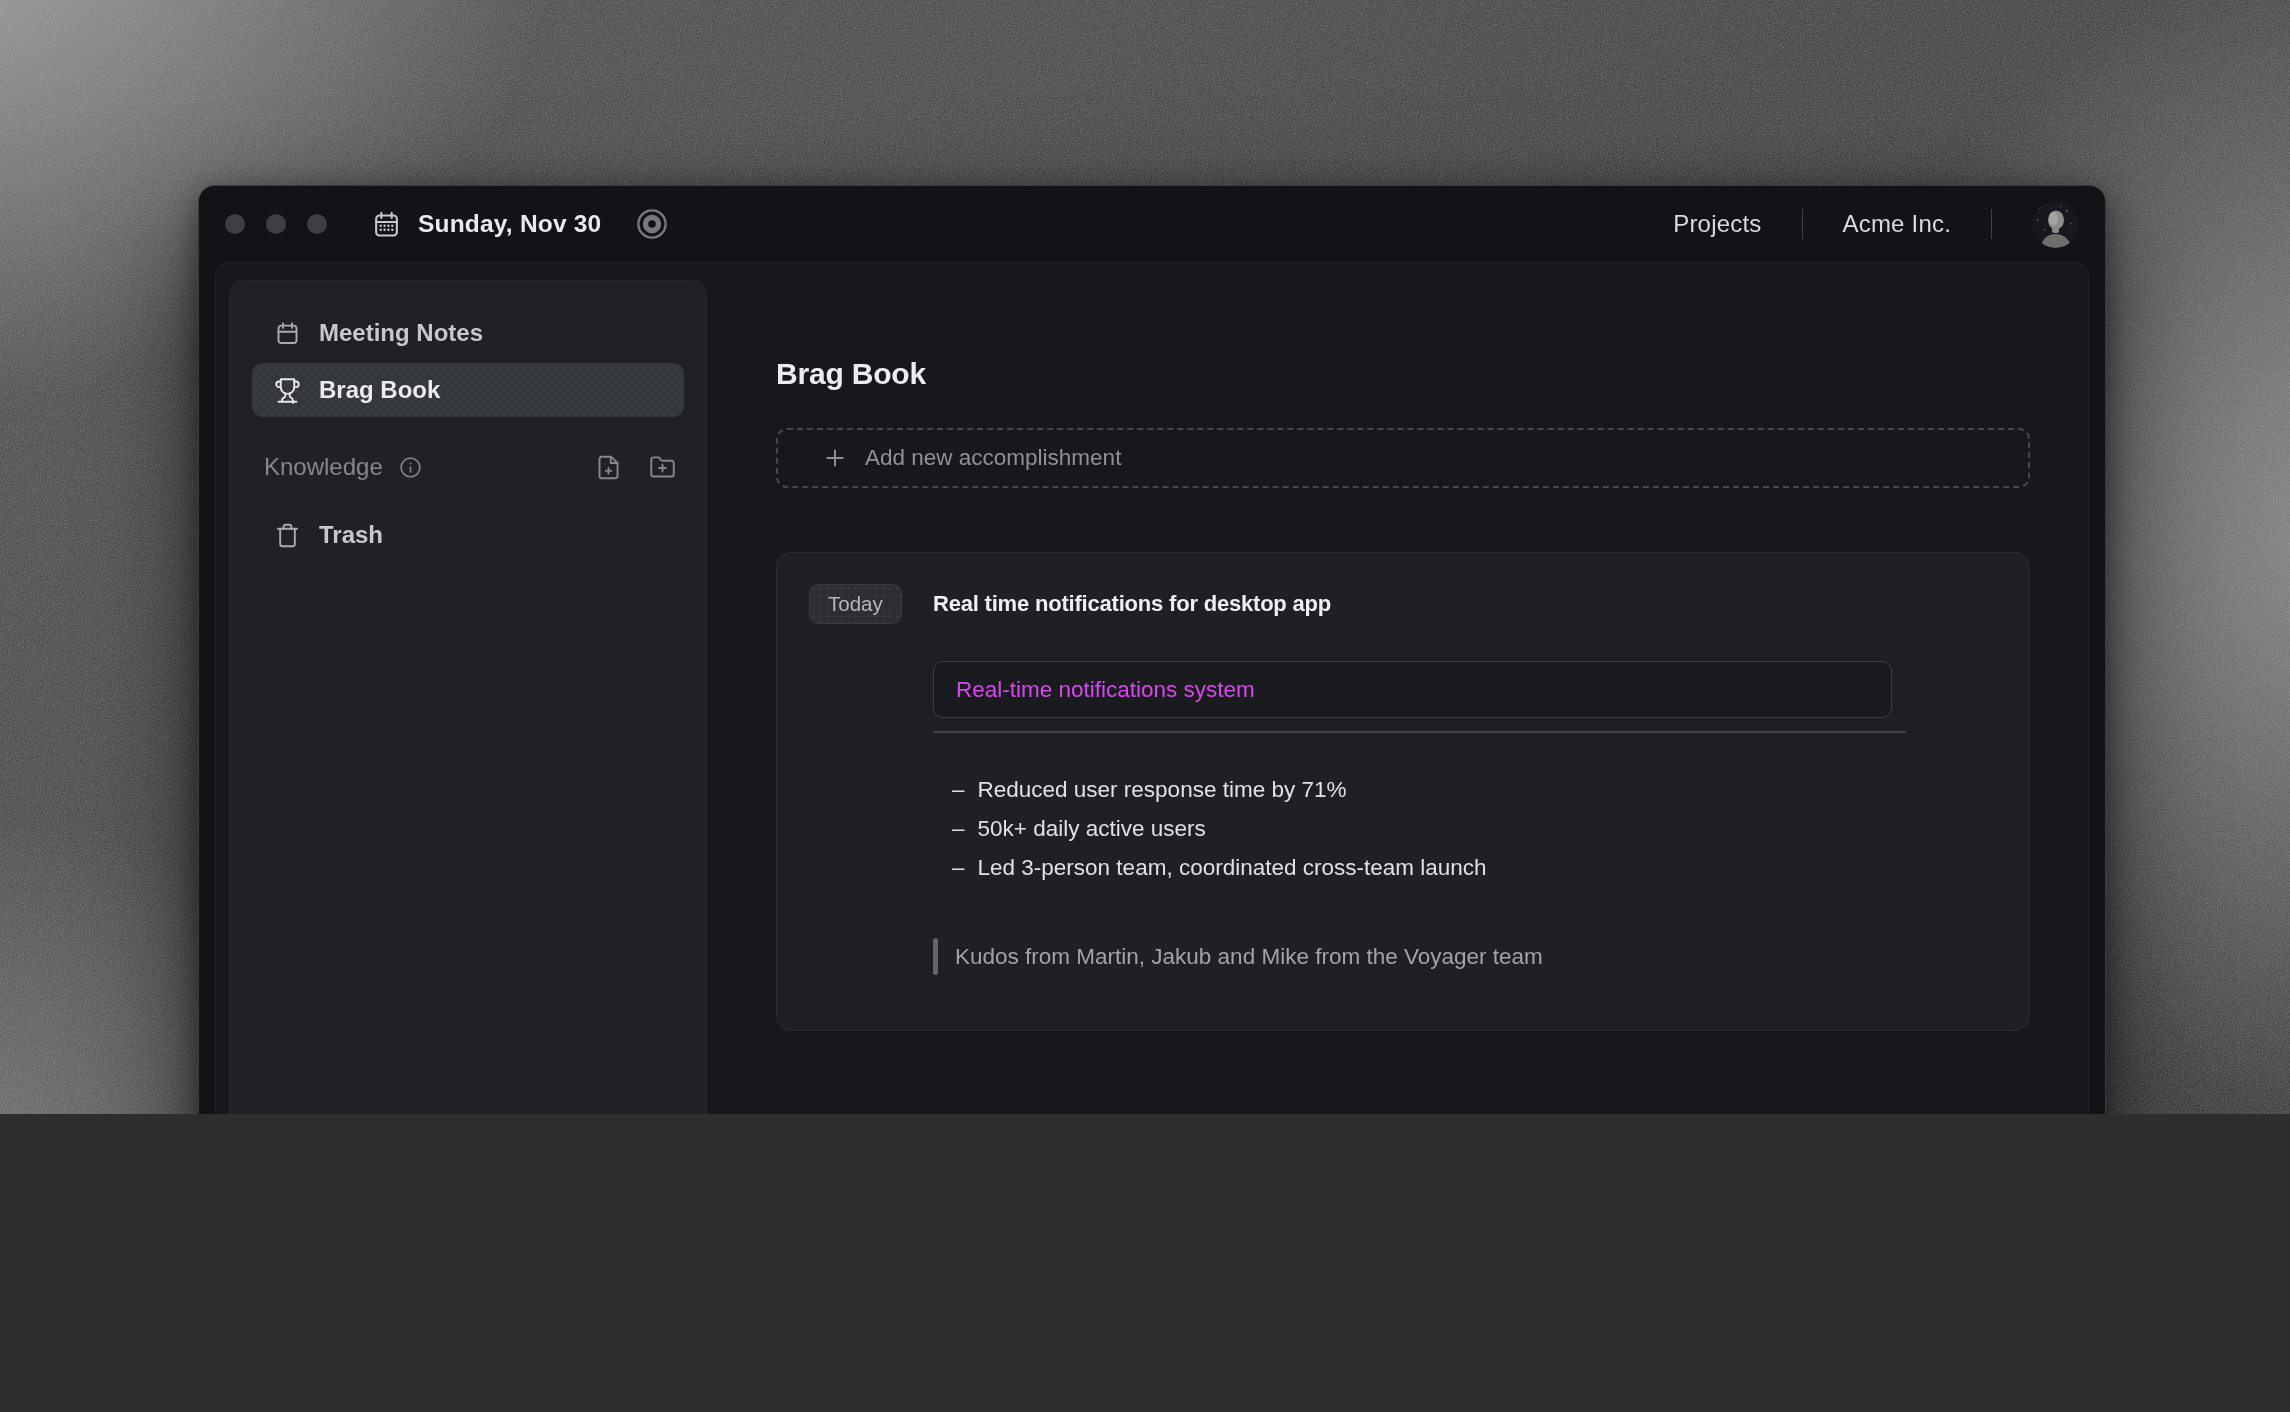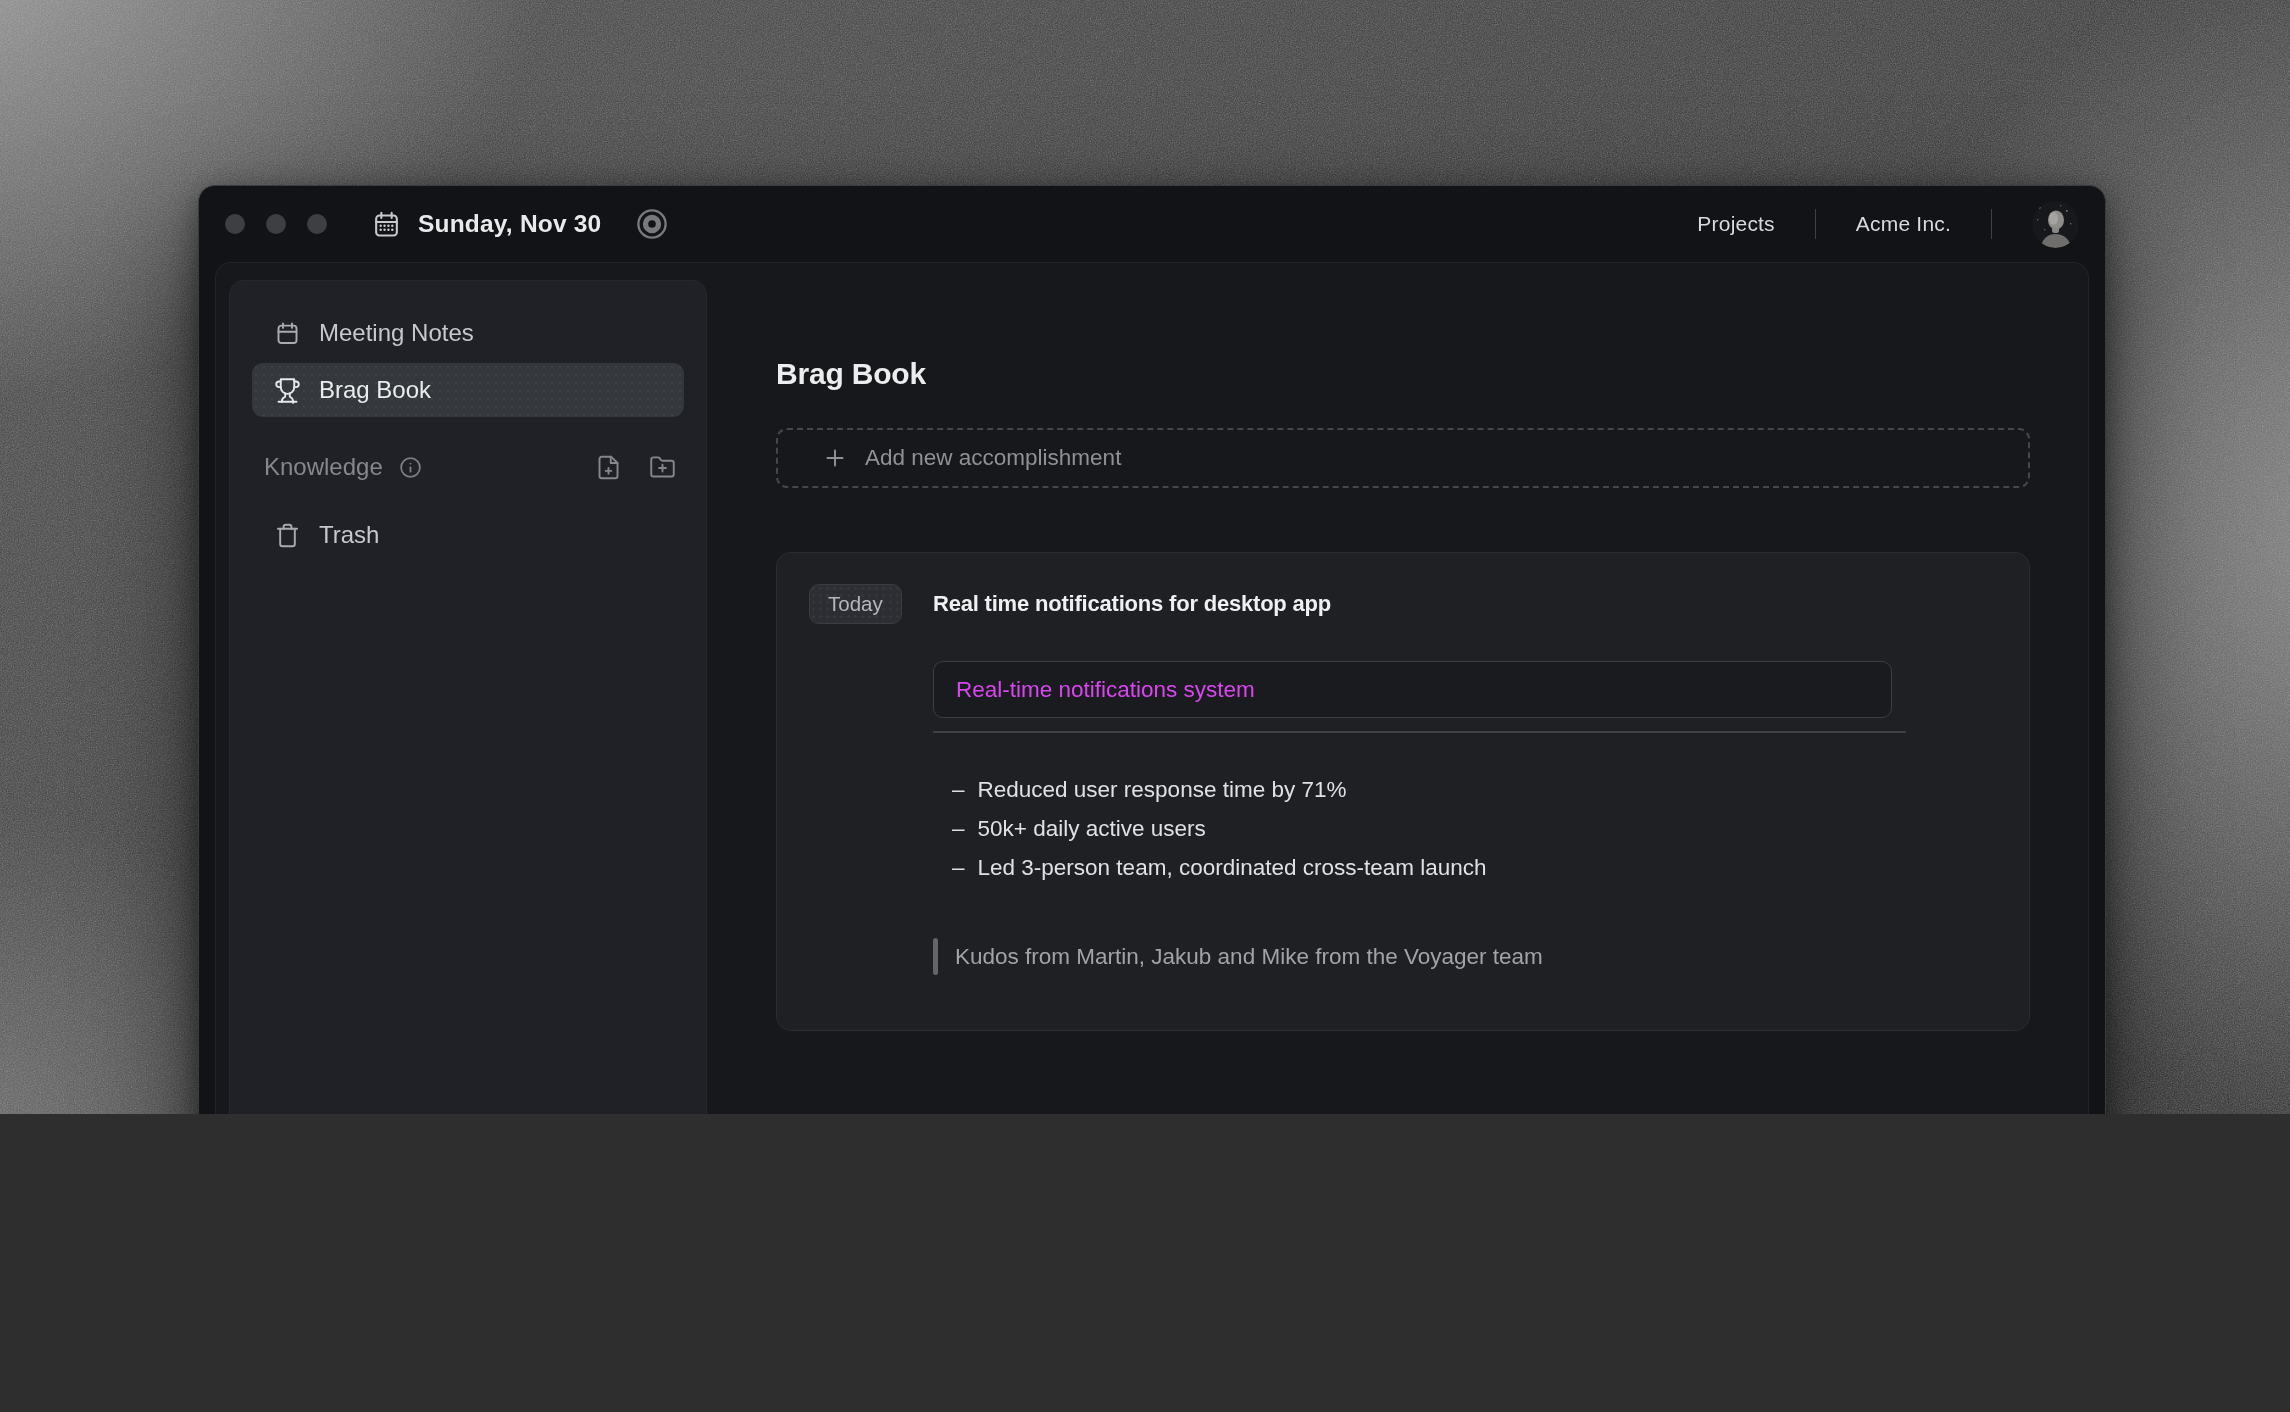--- a/index.html
+++ b/index.html
@@ -20,34 +20,34 @@
     box-shadow:0 40px 110px rgba(0,0,0,.55), 0 8px 30px rgba(0,0,0,.45); }
 
   .titlebar { position:absolute; left:0; top:0; right:0; height:76px;
     display:flex; align-items:center; padding:0 26px; }
   .dots { display:flex; gap:21px; margin-right:44px; }
   .dot { width:20px; height:20px; border-radius:50%; background:#3e3f43; }
   .tb-ic { color:#c7c9cc; display:flex; }
   .date { margin-left:16px; font-size:24.5px; font-weight:700; color:#e9eaec; letter-spacing:.2px; }
   .rec { margin-left:32px; color:#77797d; display:flex; }
   .tb-spacer { flex:1; }
-  .tb-link { font-size:21px; color:#d9dadd; letter-spacing:.2px; cursor:default; }
+  .tb-link { font-size:24px; color:#d9dadd; letter-spacing:.2px; cursor:default; }
   .tb-div { width:1px; height:30px; background:#3e4044; margin:0 40px; }
   .avatar { width:47px; height:47px; border-radius:50%; overflow:hidden; display:block; }
 
   
   .surface { position:absolute; left:16px; right:16px; top:76px; height:1220px;
     background:#17181b; border:1px solid #232428; border-radius:15px; }
 
   
   .sidebar { position:absolute; left:13px; top:17px; width:478px; height:1180px;
     background:#1f2126; border:1px solid rgba(255,255,255,.035); border-radius:15px;
     padding:25px 22px; }
   .nav-row { height:54px; border-radius:11px; display:flex; align-items:center;
-    gap:18px; padding:0 22px; color:#c6c8cc; font-size:24px; cursor:default; }
+    gap:18px; padding:0 22px; color:#c6c8cc; font-size:24px; cursor:default;font-weight:bold; }
   .nav-row + .nav-row { margin-top:3px; }
   .nav-row .ic { color:#a9abb0; display:flex; }
   .nav-row.selected { background-color:#34373c; color:#ebecee;
     background-image:radial-gradient(rgba(255,255,255,.05) 1.2px, rgba(255,255,255,0) 1.3px);
     background-size:8px 8px; }
   .nav-row.selected .ic { color:#e8e9eb; }
   .section-hd { margin-top:26px; height:48px; display:flex; align-items:center;
     padding:0 8px 0 12px; color:#85878c; }
   .section-hd .lbl { font-size:24px; }
   .section-hd .ic { display:flex; color:#7d7f84; }

